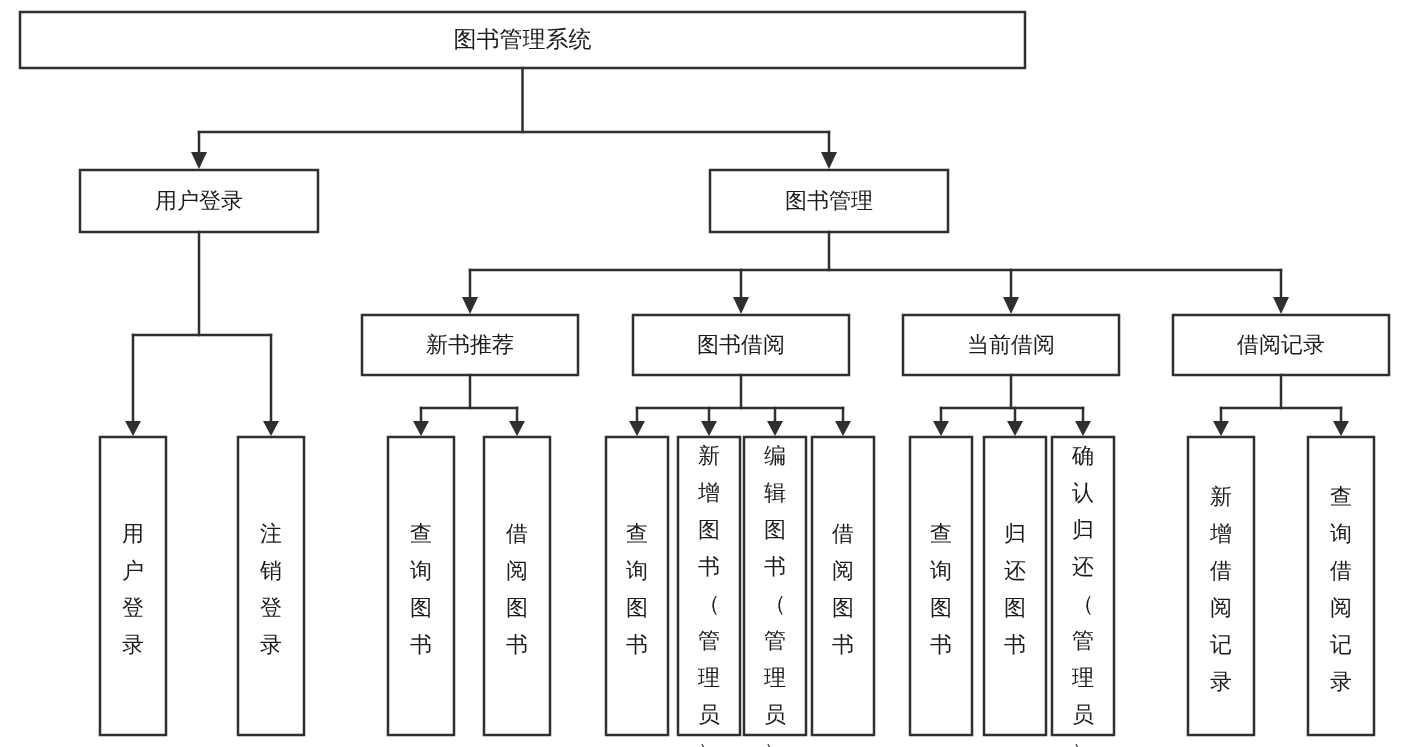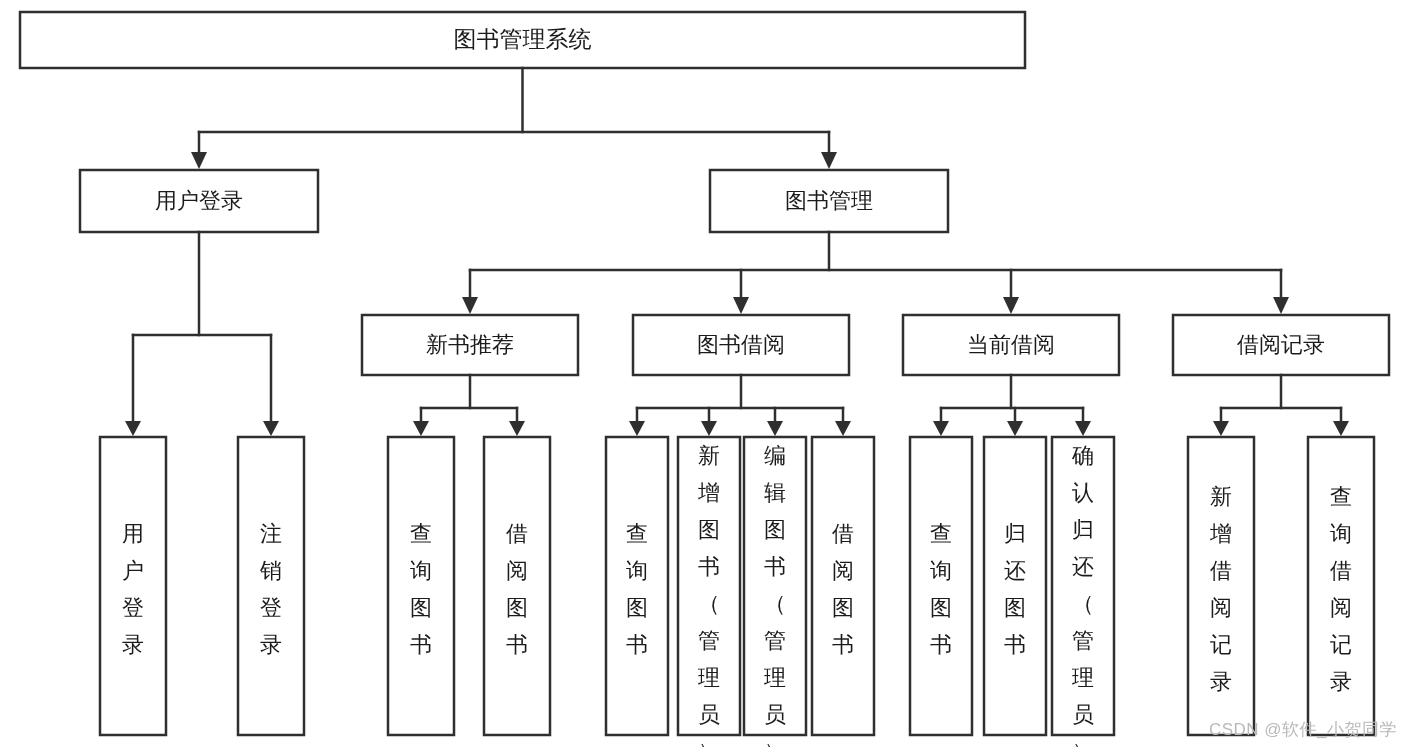--- a/index.html
+++ b/index.html
@@ -195,14 +195,13 @@
       </g>
       <g>
         <rect x="1188" y="437" width="66" height="298" class="node-box"></rect>
         <text x="1221" class="node-label-v"><tspan x="1221" y="503.86">新</tspan><tspan x="1221" y="540.86">增</tspan><tspan x="1221" y="577.86">借</tspan><tspan x="1221" y="614.86">阅</tspan><tspan x="1221" y="651.86">记</tspan><tspan x="1221" y="688.86">录</tspan></text>
       </g>
       <g>
         <rect x="1308" y="437" width="66" height="298" class="node-box"></rect>
         <text x="1341" class="node-label-v"><tspan x="1341" y="503.86">查</tspan><tspan x="1341" y="540.86">询</tspan><tspan x="1341" y="577.86">借</tspan><tspan x="1341" y="614.86">阅</tspan><tspan x="1341" y="651.86">记</tspan><tspan x="1341" y="688.86">录</tspan></text>
       </g>
     </svg>
-  <div class="watermark">CSDN @软件_小贺同学</div>
 </div>
 
 </body></html>

